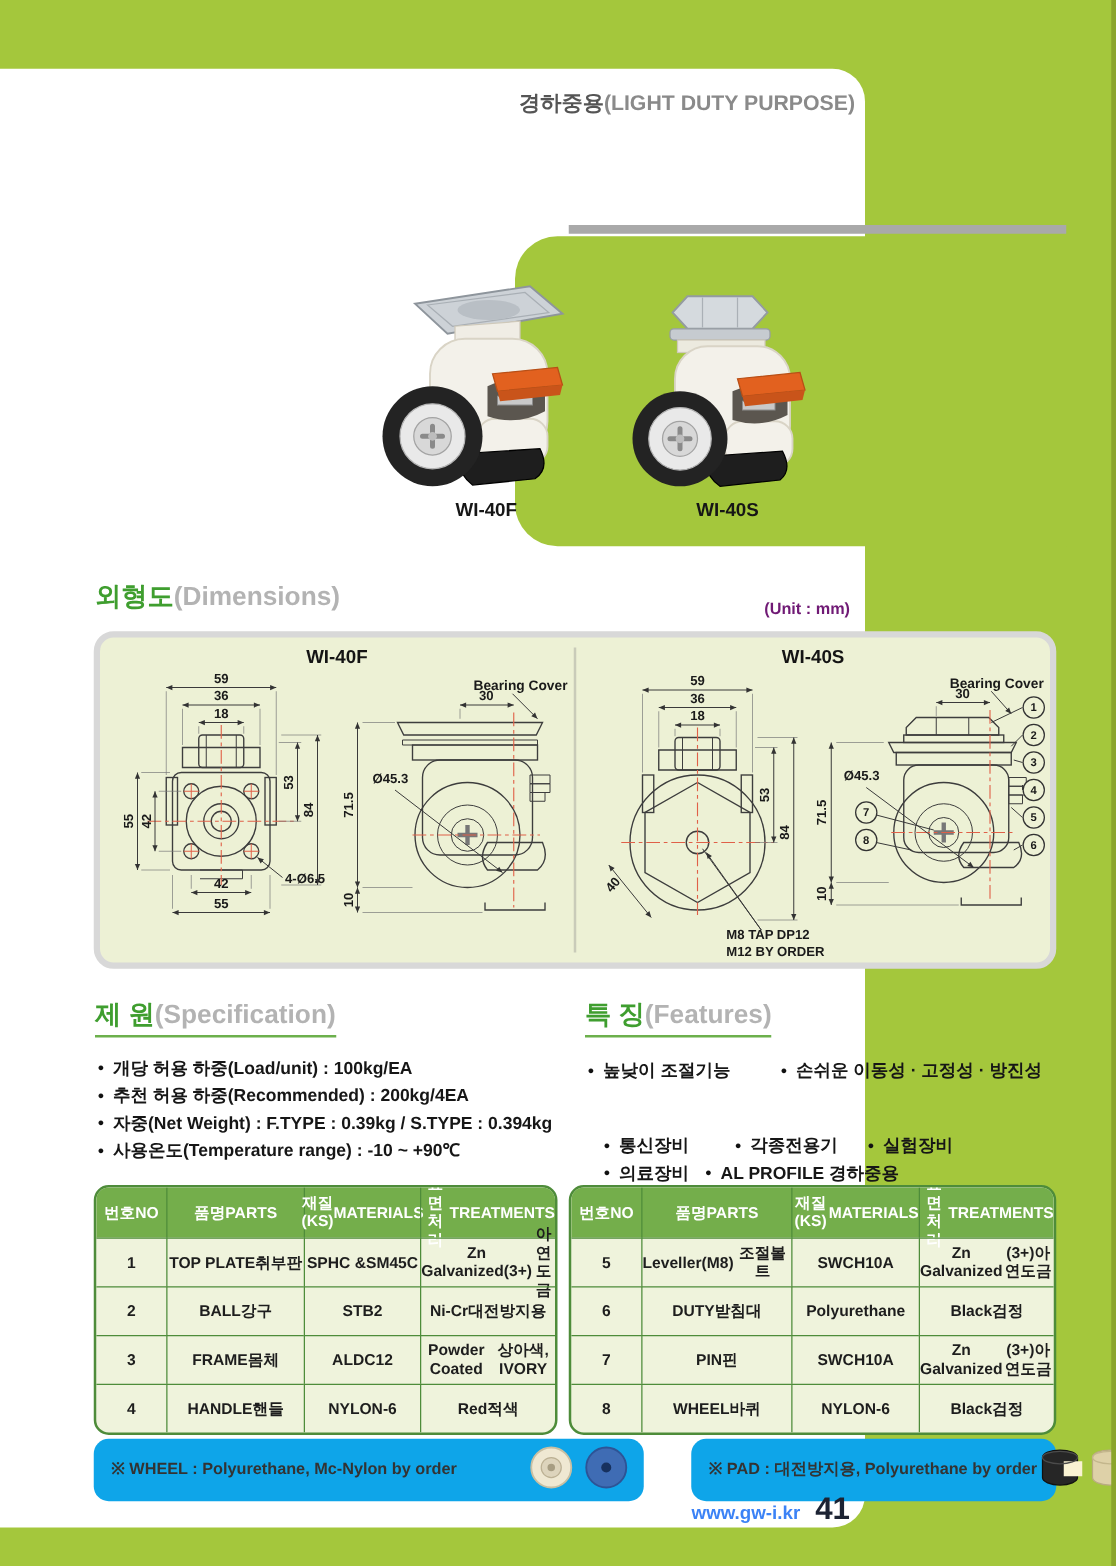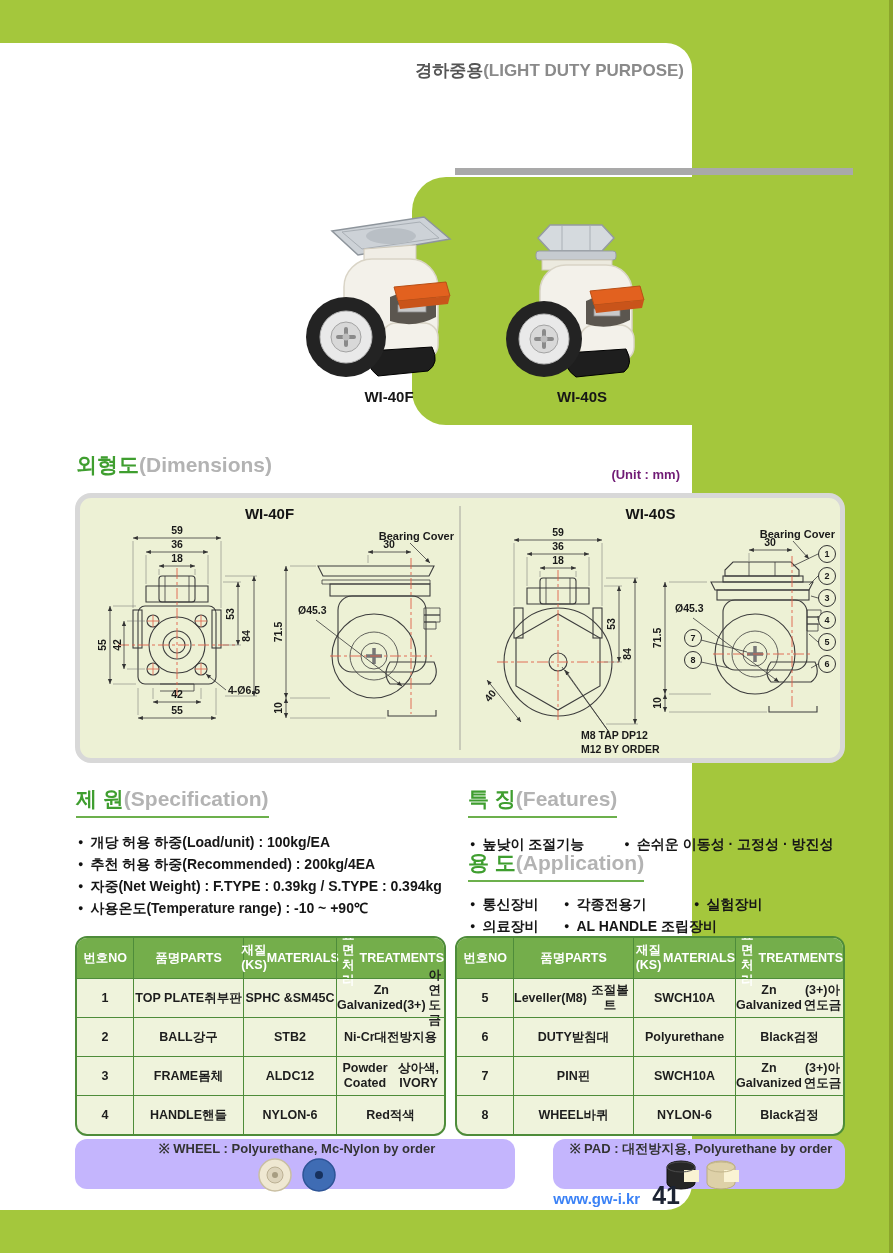--- a/index.html
+++ b/index.html
@@ -1,19 +1,19 @@
 <!DOCTYPE html>
 <html><head>
 <meta charset="utf-8">
 <style>
   * { box-sizing: border-box; }
   body { margin:0; background:#ffffff; font-family:"Liberation Sans", sans-serif; }
   .page { position:relative; width:893px; height:1253px; background:#a4c73c; overflow:hidden; }
   .edge-right { position:absolute; right:0; top:0; width:4px; height:100%; background:#8ba52c; }
-  .content { position:absolute; left:0; top:43px; width:692px; height:1167px; background:#ffffff; border-radius:0 26px 26px 0; }
+  .content { position:absolute; left:0; top:55px; width:692px; height:1167px; background:#ffffff; border-radius:0 26px 26px 0; }
 
   
   .header { position:absolute; top:16px; right:8px; display:flex; align-items:baseline; gap:8px; }
   .subtitle { font-size:17px; letter-spacing:0; white-space:nowrap; }
   .subtitle .ko { color:#555; font-weight:700; }
   .subtitle .en { color:#8a8a8a; font-weight:700; }
   .title { font-family:"Liberation Serif", serif; font-weight:700; font-size:76px; line-height:0.85; color:#1d3c7c; letter-spacing:1px; }
 
   
   .graybar { position:absolute; left:455px; top:125px; width:398px; height:7px; background:#a9a9a9; }
@@ -52,40 +52,40 @@
   .dtx { font-size:10.5px; font-weight:700; fill:#1a1a1a; }
   .dtx2 { font-size:11px; font-weight:700; fill:#1a1a1a; }
   .cotx { font-size:9px; font-weight:700; fill:#1a1a1a; }
   .cocir { fill:#edf1d5; stroke:#333; stroke-width:1; }
 
   
   .blist { position:absolute; }
   .bi { font-size:14px; font-weight:700; color:#161616; line-height:22px; white-space:nowrap; }
   .bi .dot { font-size:9px; vertical-align:2px; margin-right:7px; color:#111; }
   .feat-row { display:flex; gap:40px; }
-  .app-row { display:flex; }
+  .app-row { display:flex;text-align:center; }
   .app-row .bi:nth-child(1) { width:94px; }
   .app-row .bi:nth-child(2) { width:130px; }
 
   
   .mtable { position:absolute; top:893px; border:2.5px solid #4e8c3a; border-radius:12px; overflow:hidden; background:#eff3dc; }
   .tbl-left { left:75px; width:371px; }
   .tbl-right { left:455px; width:390px; }
   .trow { display:flex; }
   .trow.head { background:#74ae4b; height:40px; }
   .trow.body { height:39px; }
   .cell { display:flex; flex-direction:row; justify-content:center; align-items:center; text-align:center; font-size:12.5px; font-weight:600; color:#1d1d1d; line-height:15px; }
   .trow.head .cell { color:#ffffff; font-weight:700; }
   .trow .cell + .cell { border-left:1.5px solid #4e8c3a; }
   .trow.body .cell { border-top:1.5px solid #4e8c3a; }
   .tbl-left .c1 { width:56px; } .tbl-left .c2 { width:110px; } .tbl-left .c3 { width:93px; } .tbl-left .c4 { flex:1; }
   .tbl-right .c1 { width:56px; } .tbl-right .c2 { width:120px; } .tbl-right .c3 { width:102px; } .tbl-right .c4 { flex:1; }
 
   
-  .note { position:absolute; top:1096px; height:50px; background:#c4b5fd; border-radius:12px; display:flex; align-items:center; padding:0 10px 4px 14px;flex-direction:column; }
+  .note { position:absolute; top:1096px; height:50px; background:#0ea5e9; border-radius:12px; display:flex; align-items:center; padding:0 10px 4px 14px; }
   .note-left { left:75px; width:440px; }
   .note-right { left:553px; width:292px; }
   .note .txt { flex:1; font-size:13px; font-weight:600; color:#333; white-space:nowrap; }
   .note .icons { display:flex; align-items:center; gap:4px; }
 
   .footer { position:absolute; right:12px; top:1138px; display:flex; align-items:baseline; gap:12px; }
   .site { font-size:15px; font-weight:700; color:#3b82f6; }
   .pagenum { font-size:25px; font-weight:700; color:#1c2333; }
 </style>
 </head>
@@ -343,32 +343,29 @@
     </div>
 
     <div class="sec-h" style="left:468px; top:742px;">
       <span class="inner"><span class="ko">특 징</span><span class="en">(Features)</span></span>
     </div>
     <div class="blist feat-row" style="left:470px; top:790px;">
       <div class="bi"><span class="dot">●</span><span>높낮이 조절기능</span></div>
       <div class="bi"><span class="dot">●</span><span>손쉬운 이동성 · 고정성 · 방진성</span></div>
     </div>
 
-    <div class="sec-h" style="left:468px; top:806px;">
-      <span class="inner"><span class="ko">용 도</span><span class="en">(Application)</span></span>
-    </div>
     <div class="blist" style="left:470px; top:850px;">
       <div class="app-row">
         <div class="bi"><span class="dot">●</span><span>통신장비</span></div>
         <div class="bi"><span class="dot">●</span><span>각종전용기</span></div>
         <div class="bi"><span class="dot">●</span><span>실험장비</span></div>
       </div>
       <div class="app-row">
         <div class="bi"><span class="dot">●</span><span>의료장비</span></div>
-        <div class="bi"><span class="dot">●</span><span>AL HANDLE 조립장비</span></div>
+        <div class="bi"><span class="dot">●</span><span>AL PROFILE 경하중용</span></div>
       </div>
     </div>
 
 
     <div class="mtable tbl-left">
       <div class="trow head">
         <div class="cell c1">
             <div>번호</div>
             <div>NO</div>
           </div>

